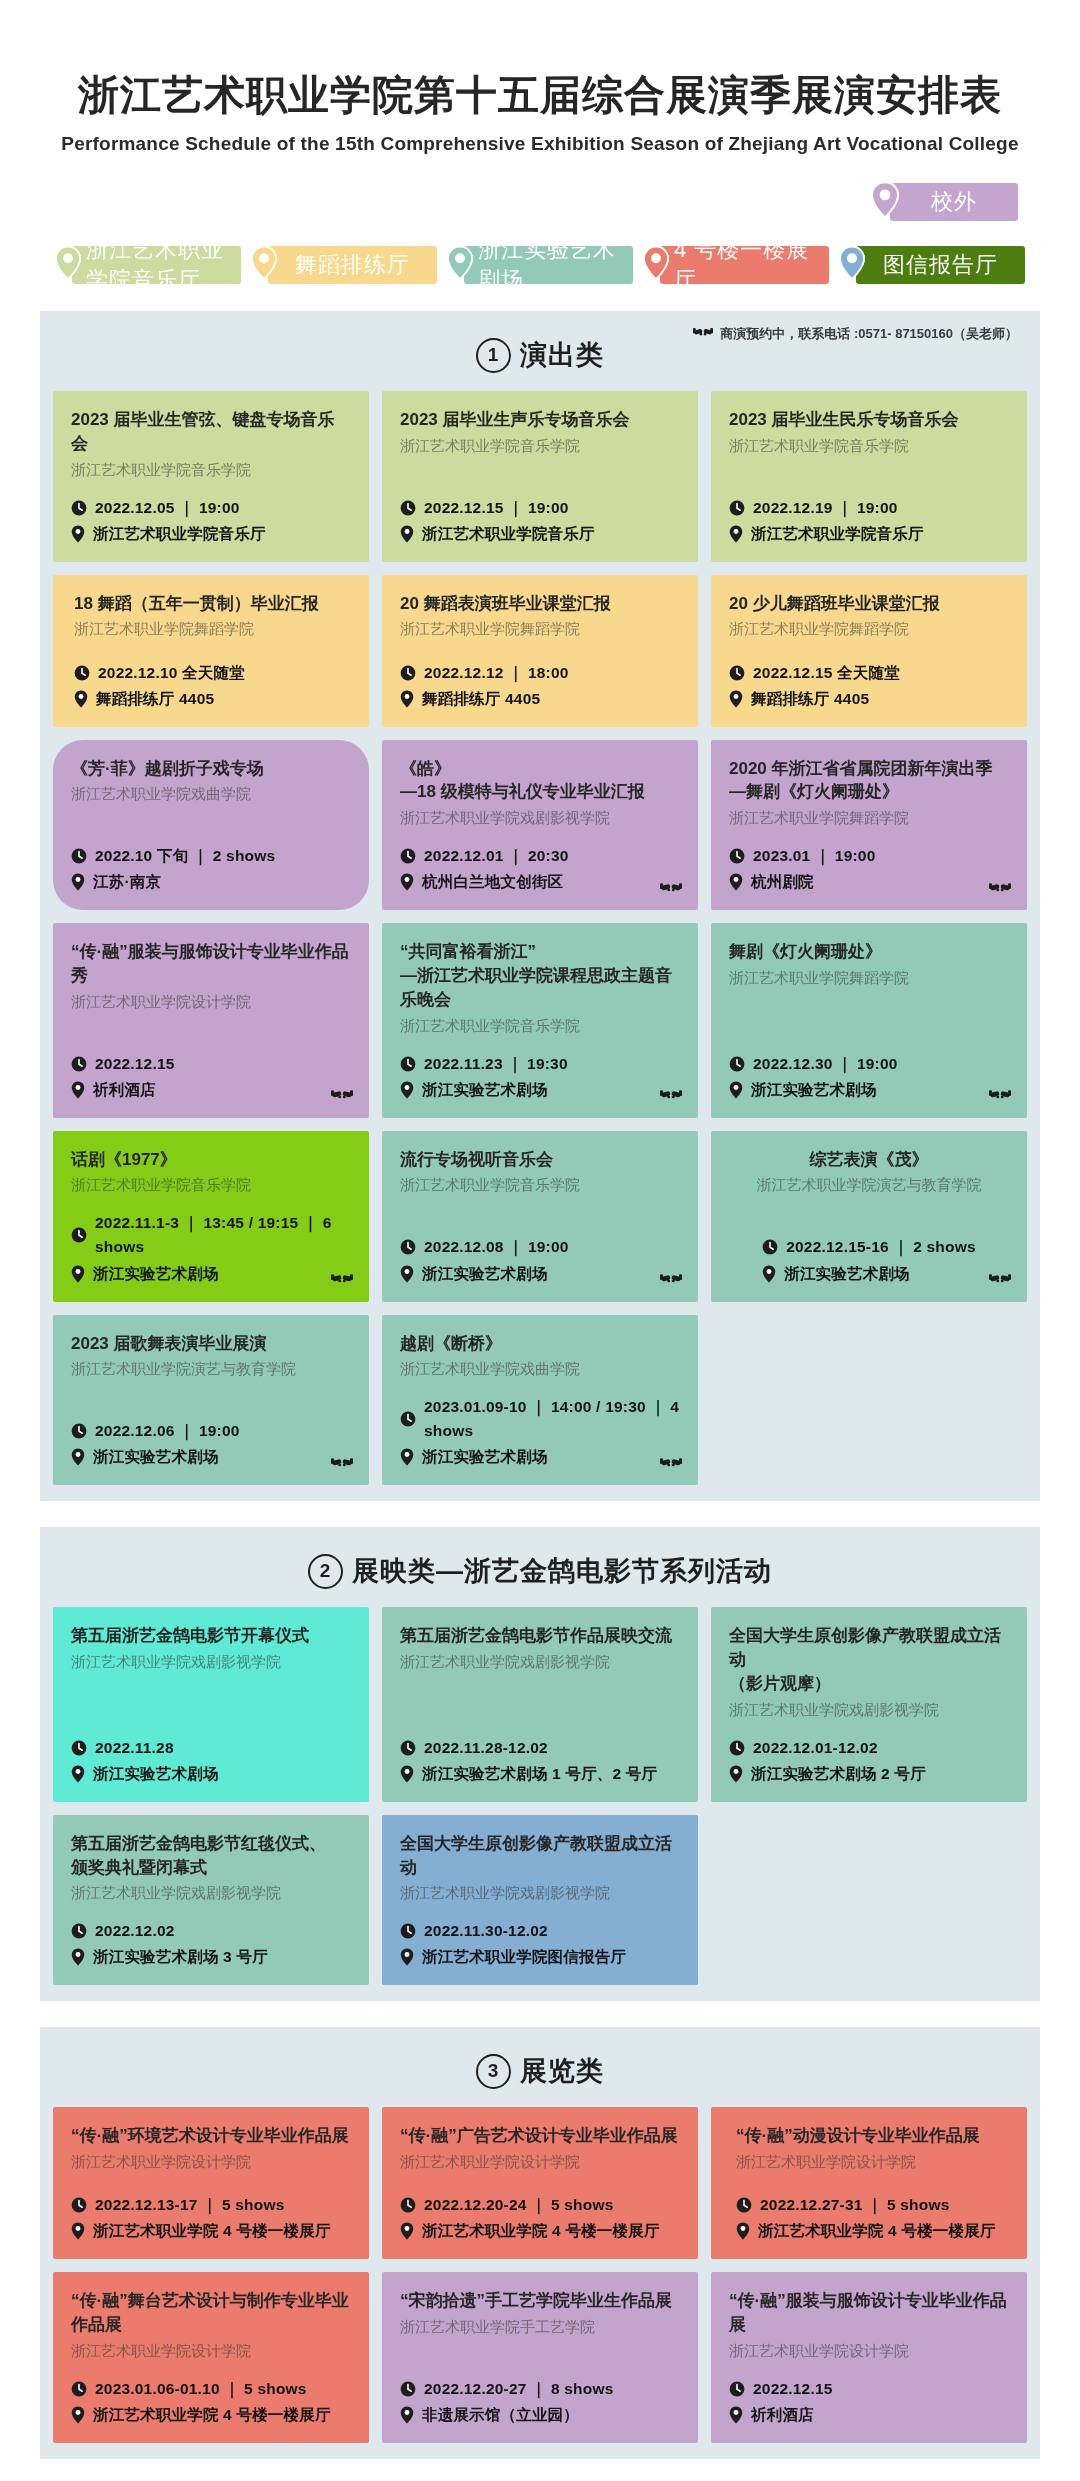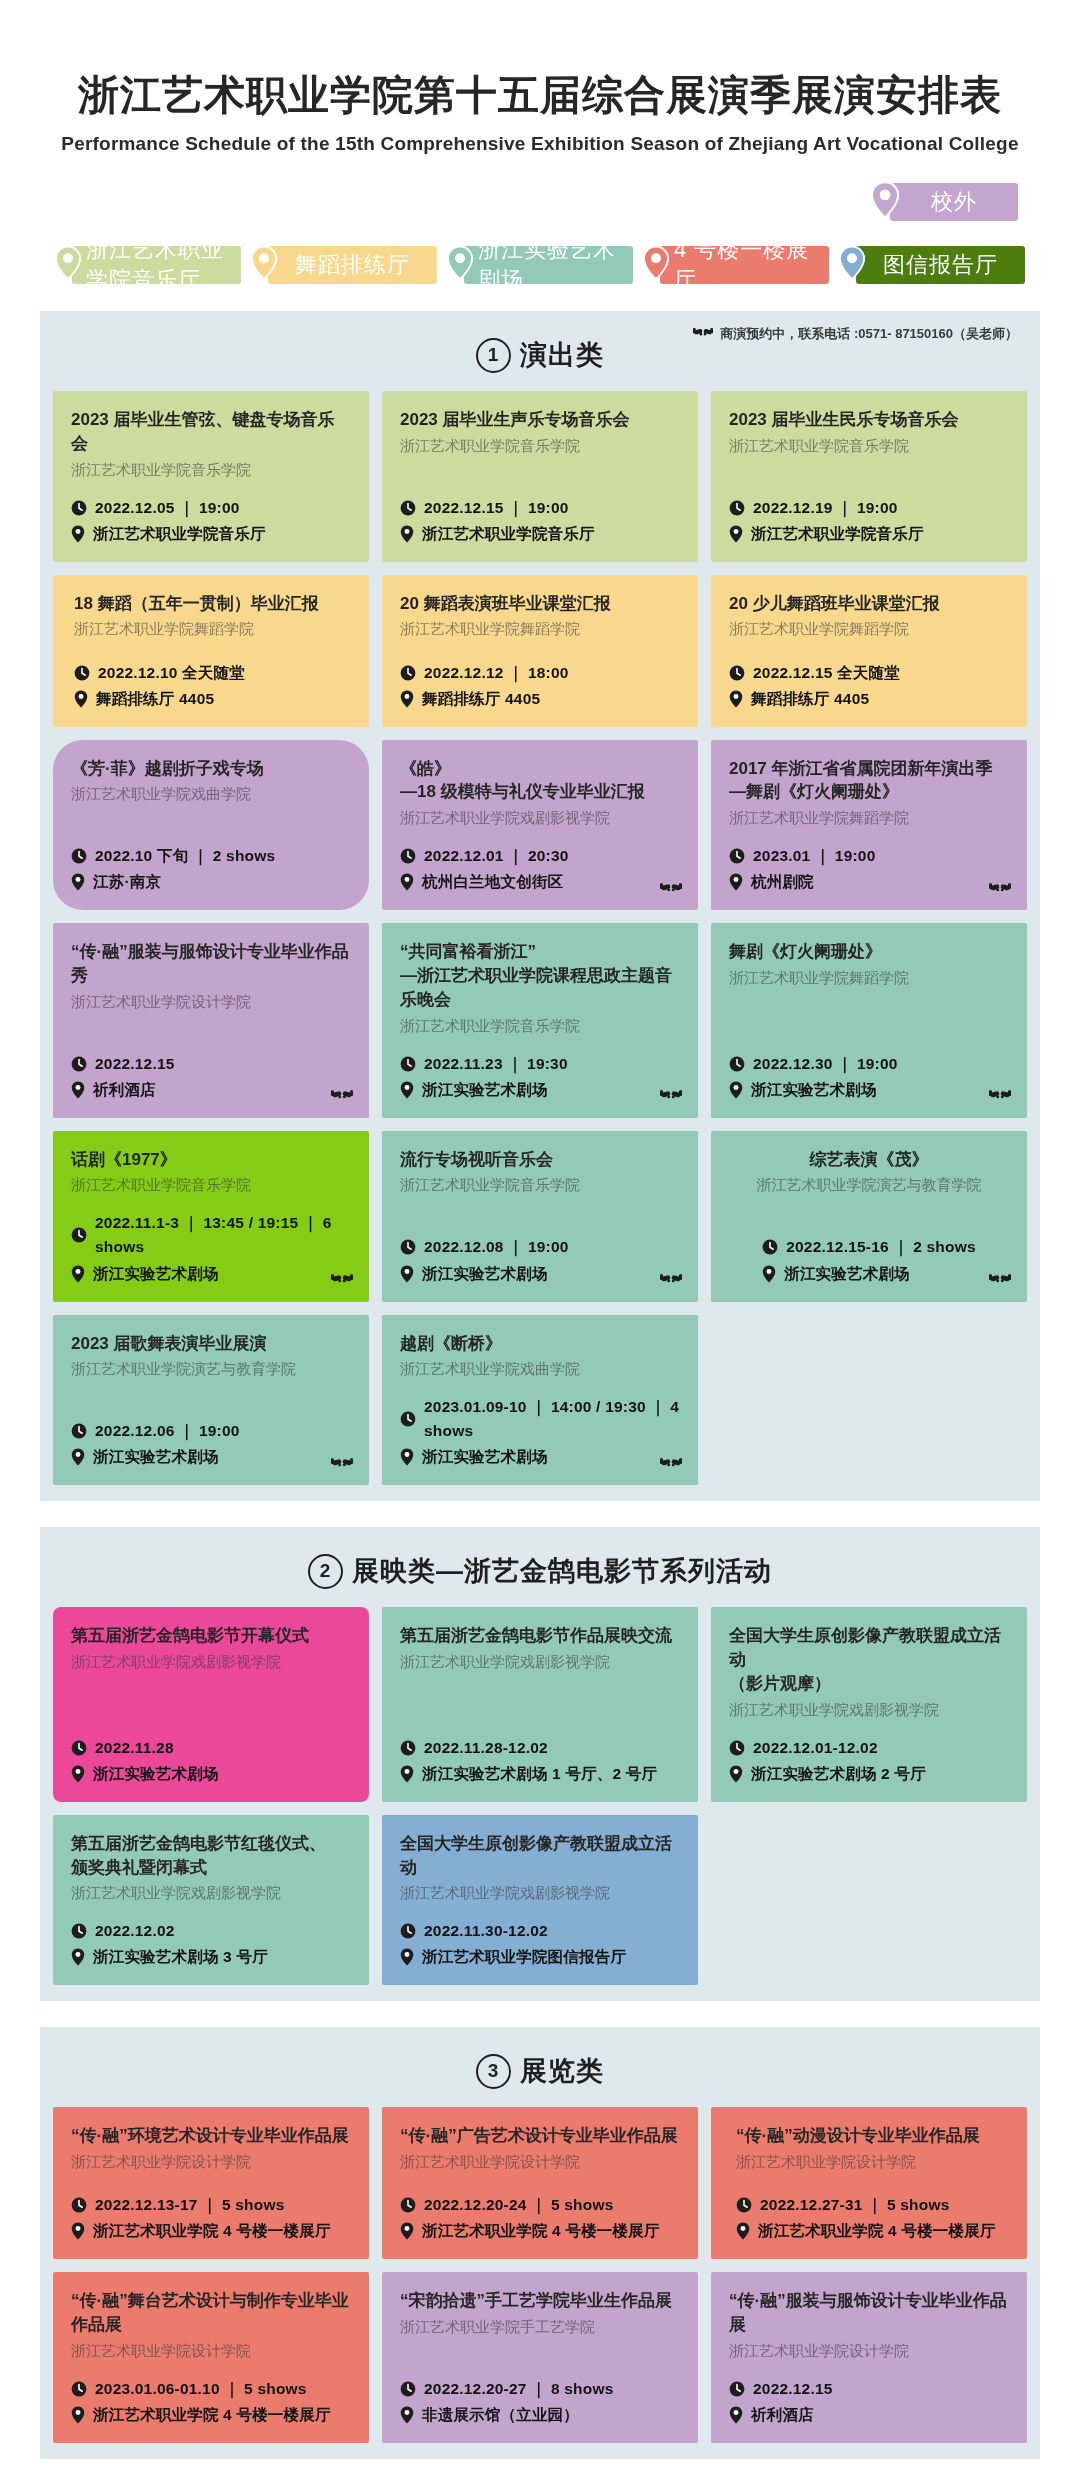--- a/index.html
+++ b/index.html
@@ -334,21 +334,21 @@
                   <rect x="18" y="6" width="14" height="7.4" rx="3.6" transform="rotate(16 25 9.7)"></rect>
                   <circle cx="13.5" cy="13.8" r="2.2"></circle>
                   <circle cx="20.5" cy="13.8" r="2.2"></circle>
                   <rect x="0" y="3.5" width="4.6" height="9" rx="1.6"></rect>
                   <rect x="29.4" y="3.5" width="4.6" height="9" rx="1.6"></rect>
                 </g>
               </svg></span>
           </div>
           <div class="card" style="background: rgb(195, 164, 204);">
             <div class="card-title">
-              <div>2017 年浙江省省属院团新年演出季</div>
+              <div>2020 年浙江省省属院团新年演出季</div>
               <div>—舞剧《灯火阑珊处》</div>
             </div>
             <div class="card-org">浙江艺术职业学院舞蹈学院</div>
             <div class="card-meta">
               <div class="meta-row">
                 <span class="mi">
                   <svg width="16" height="16" viewBox="0 0 16 16">
                     <circle cx="8" cy="8" r="7.4" fill="#1d1d1d"></circle>
                     <path d="M8 3.6v4.6l3.2 2" stroke="#fff" stroke-width="1.6" fill="none" stroke-linecap="round"></path>
                   </svg>
@@ -666,21 +666,21 @@
               </svg></span>
           </div>
         </div>
       </section>
       <section class="panel" style="background: rgb(223, 233, 237);">
         <div class="sec-title">
           <span class="circ">2</span>
           <span>展映类—浙艺金鹄电影节系列活动</span>
         </div>
         <div class="grid">
-          <div class="card" style="background: #ec4899; border-radius: 8px;">
+          <div class="card" style="background: #5eead4;">
             <div class="card-title">
               <div>第五届浙艺金鹄电影节开幕仪式</div>
             </div>
             <div class="card-org">浙江艺术职业学院戏剧影视学院</div>
             <div class="card-meta">
               <div class="meta-row">
                 <span class="mi">
                   <svg width="16" height="16" viewBox="0 0 16 16">
                     <circle cx="8" cy="8" r="7.4" fill="#1d1d1d"></circle>
                     <path d="M8 3.6v4.6l3.2 2" stroke="#fff" stroke-width="1.6" fill="none" stroke-linecap="round"></path>

